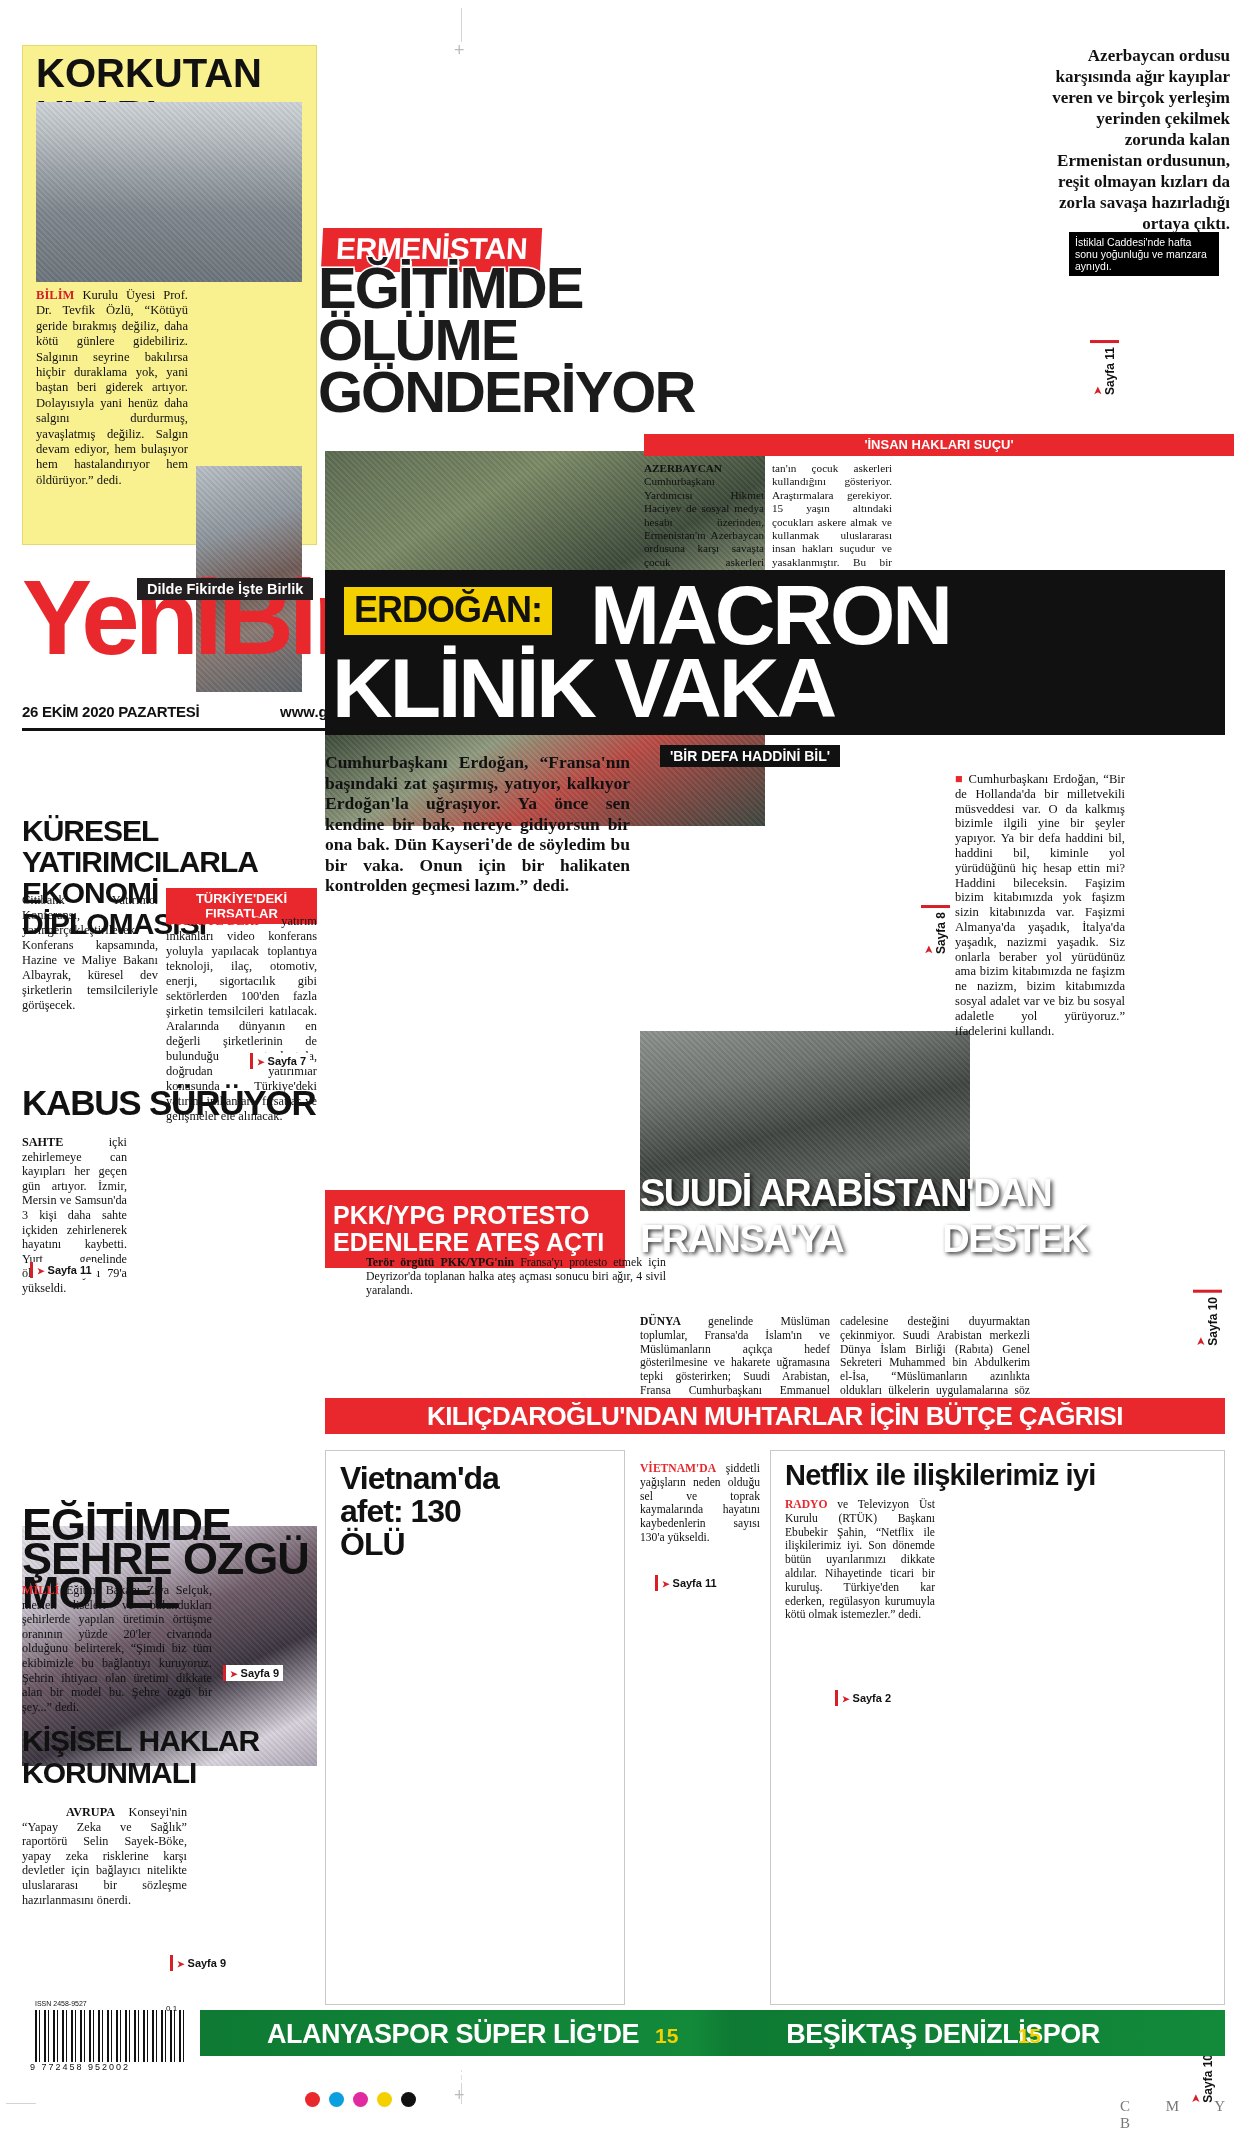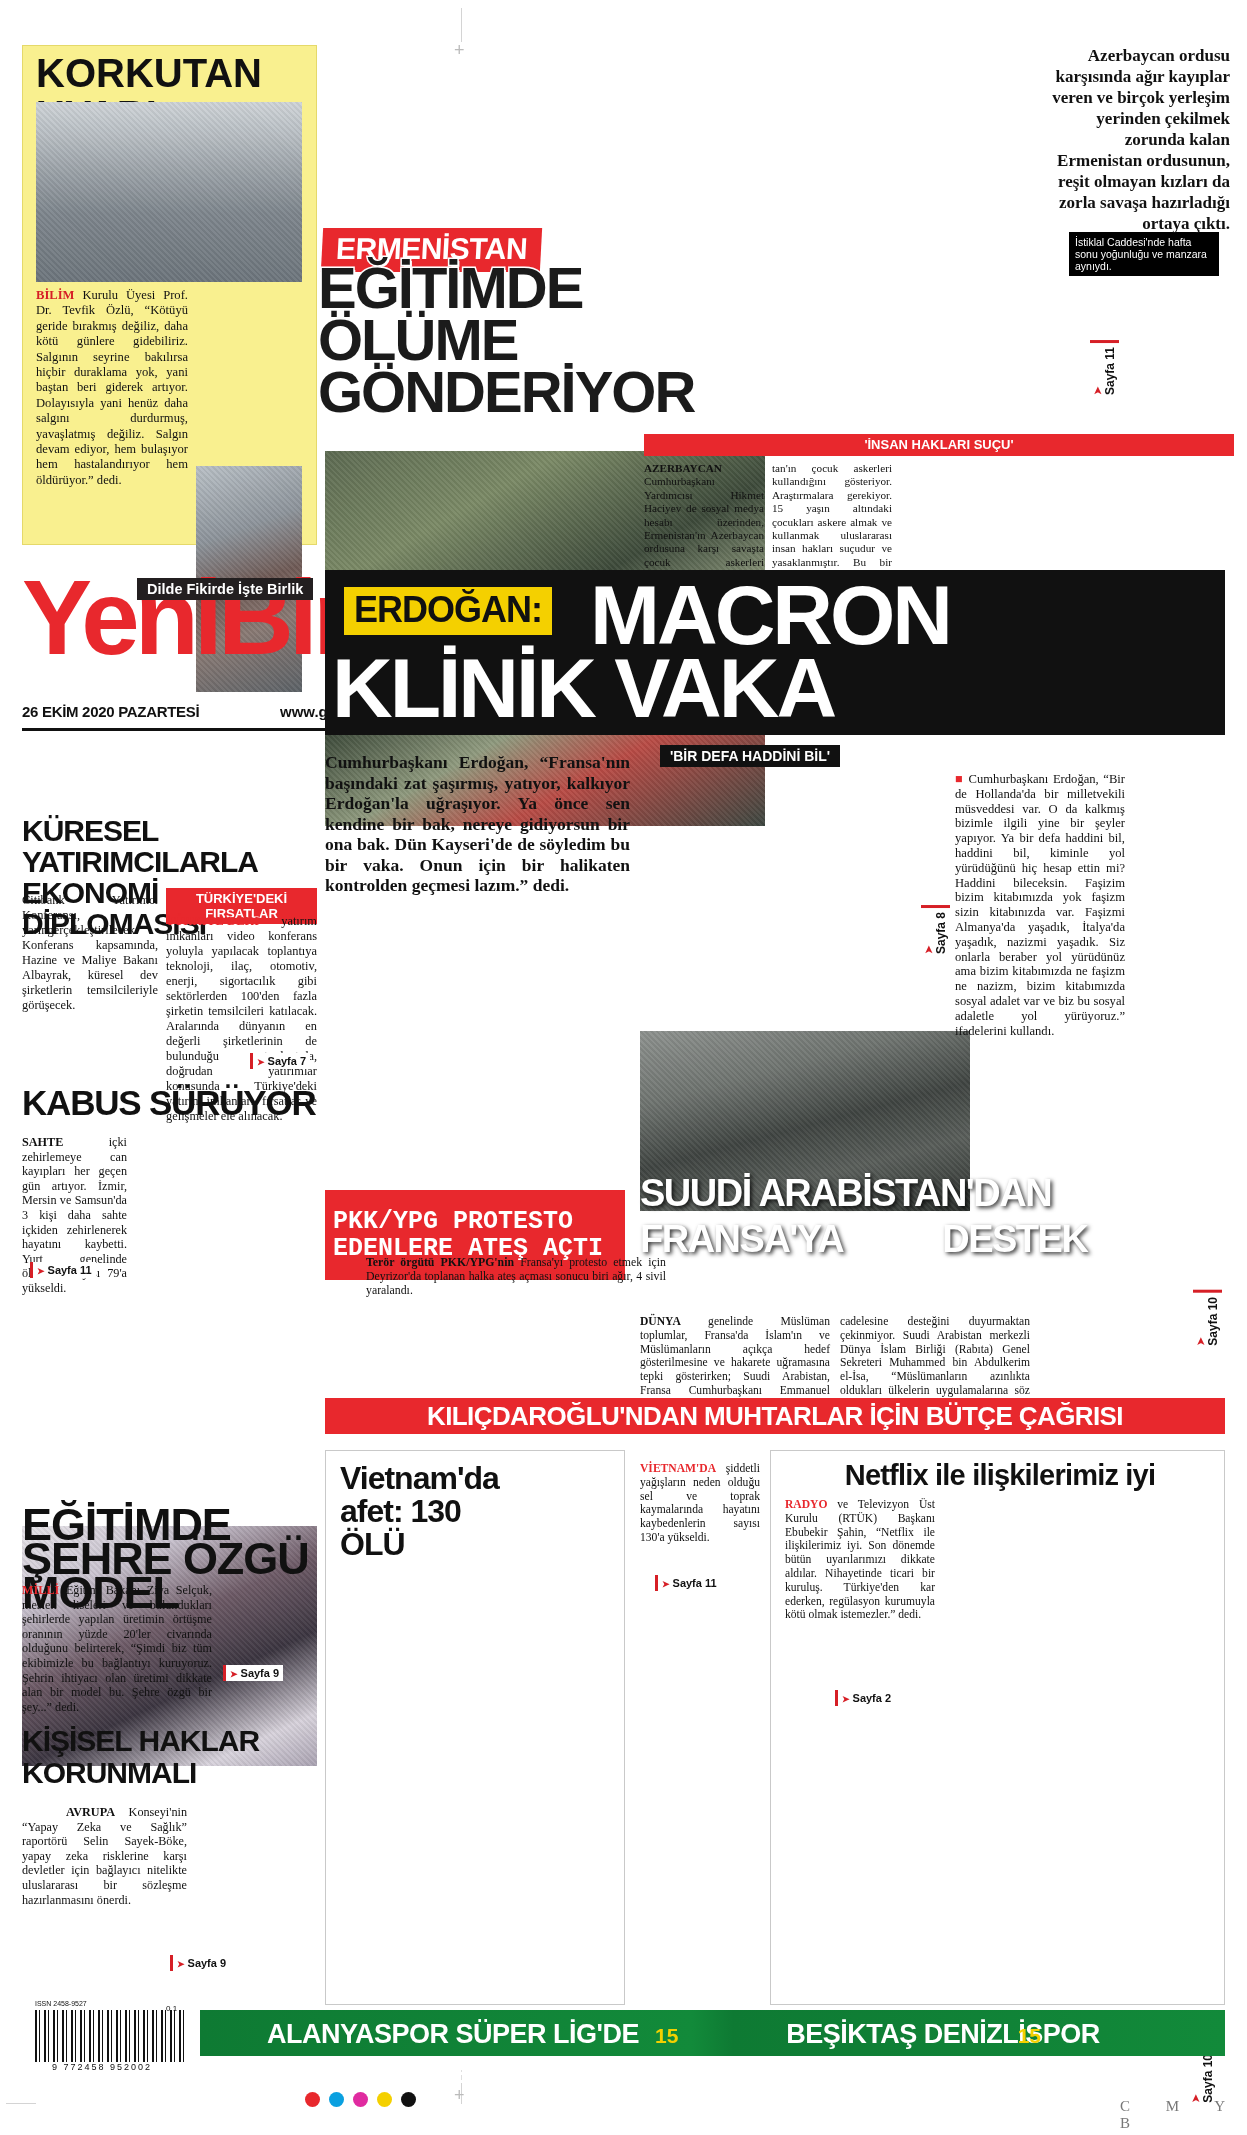--- a/index.html
+++ b/index.html
@@ -119,21 +119,21 @@
      font-size:84px;line-height:80px;color:#fff;letter-spacing:-3px;}
 
   #mn-lead{left:325px;top:752px;width:305px;font-size:17.5px;line-height:20.5px;font-weight:bold;text-align:justify;}
   #mn-erdref{right:297px;top:905px;}
 
   #q-title{left:660px;top:745px;width:180px;background:#111;color:#fff;
      font-family:"Liberation Sans",sans-serif;font-weight:bold;font-size:14px;text-align:center;padding:3px 0;}
   #q-text{left:955px;top:772px;width:170px;font-size:12.6px;line-height:14.8px;text-align:justify;}
   #q-text .sq{color:#e8282d;font-weight:bold;}
   #mn-pkktag{left:325px;top:1190px;width:300px;background:#e8282d;color:#fff;
-     font-family:Liberation Mono, monospace;font-weight:bold;font-size:25px;line-height:27px;padding:18px 8px;}
+     font-family:Liberation Sans, sans-serif;font-weight:bold;font-size:25px;line-height:27px;padding:12px 8px;}
   #mn-pkktext{left:325px;top:1255px;width:300px;font-size:11.8px;line-height:14px;text-align:justify;margin-left:41px;}
   #mn-pkktext .lead{font-weight:bold;}
   #mn-mbstag{left:640px;top:1170px;width:450px;
      font-family:"Liberation Sans",sans-serif;font-weight:bold;font-size:38px;line-height:46px;
      color:#fff;letter-spacing:-1.5px;text-shadow:2px 2px 4px rgba(0,0,0,.8);}
   #mn-mbstext1{left:640px;top:1315px;width:190px;font-size:11.6px;line-height:13.8px;text-align:justify;}
   #mn-mbstext2{left:840px;top:1315px;width:190px;font-size:11.6px;line-height:13.8px;text-align:justify;}
   #mn-mbstext3{left:1040px;top:1315px;width:185px;font-size:11.6px;line-height:13.8px;text-align:justify;}
   #mn-mbstext1 .lead{font-weight:bold;}
   #mn-ref10{right:25px;top:1290px;}
@@ -147,30 +147,30 @@
   #bb1{left:325px;top:1450px;width:300px;height:555px;border:1px solid #c9c9c9;}
   #bb1-h{left:340px;top:1462px;width:130px;font-family:"Liberation Sans",sans-serif;font-weight:bold;
      font-size:32px;line-height:33px;letter-spacing:-1px;}
 
   #bb2-t1{left:640px;top:1462px;width:120px;font-size:11.6px;line-height:13.8px;text-align:justify;}
   #bb2-t1 .lead{color:#e8282d;font-weight:bold;}
   #bb2-ref{left:655px;top:1575px;}
 
   #bb3{left:770px;top:1450px;width:455px;height:555px;border:1px solid #c9c9c9;}
   #bb3-h{left:785px;top:1460px;width:430px;font-family:"Liberation Sans",sans-serif;font-weight:bold;
-     font-size:29px;line-height:30px;letter-spacing:-0.8px;text-align:center;}
+     font-size:29px;line-height:30px;letter-spacing:-0.8px;}
   #bb3-t{left:785px;top:1498px;width:150px;font-size:11.6px;line-height:13.8px;text-align:justify;}
   #bb3-t .lead{color:#e8282d;font-weight:bold;}
   #bb3-ref{left:835px;top:1690px;}
 
   
   #barcode{left:35px;top:2010px;width:150px;height:52px;
      background:repeating-linear-gradient(90deg,#111 0 2px,#fff 2px 4px,#111 4px 5px,#fff 5px 9px);}
   #isbn{left:35px;top:2000px;font-family:"Liberation Sans",sans-serif;font-size:7px;}
-  #barnum{left:52px;top:2062px;font-family:"Liberation Sans",sans-serif;font-size:9px;letter-spacing:2px;}
+  #barnum{left:30px;top:2062px;font-family:"Liberation Sans",sans-serif;font-size:9px;letter-spacing:2px;}
   #sportbar{left:200px;top:2010px;width:1025px;height:46px;
      background:linear-gradient(90deg,#0e7a33 0%,#128a3a 48%,#0e7a33 52%,#128a3a 100%);}
   #sp1{left:218px;top:2014px;width:470px;color:#fff;
      font-family:"Liberation Sans",sans-serif;font-weight:bold;font-size:27px;line-height:40px;
      text-align:center;letter-spacing:-0.5px;}
   #sp1n{left:655px;top:2014px;color:#f4d000;font-family:"Liberation Sans",sans-serif;font-weight:bold;font-size:21px;line-height:44px;}
   #sp2{left:688px;top:2014px;width:510px;color:#fff;
      font-family:"Liberation Sans",sans-serif;font-weight:bold;font-size:27px;line-height:40px;
      text-align:center;letter-spacing:-0.5px;}
   #sp2n{right:206px;top:2014px;color:#f4d000;font-family:"Liberation Sans",sans-serif;font-weight:bold;font-size:21px;line-height:44px;}

